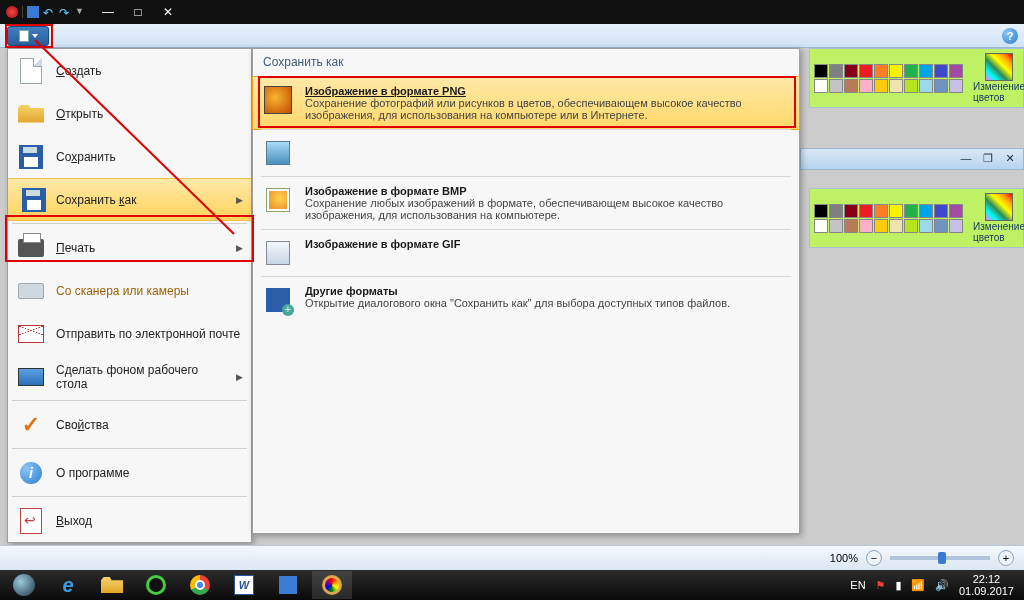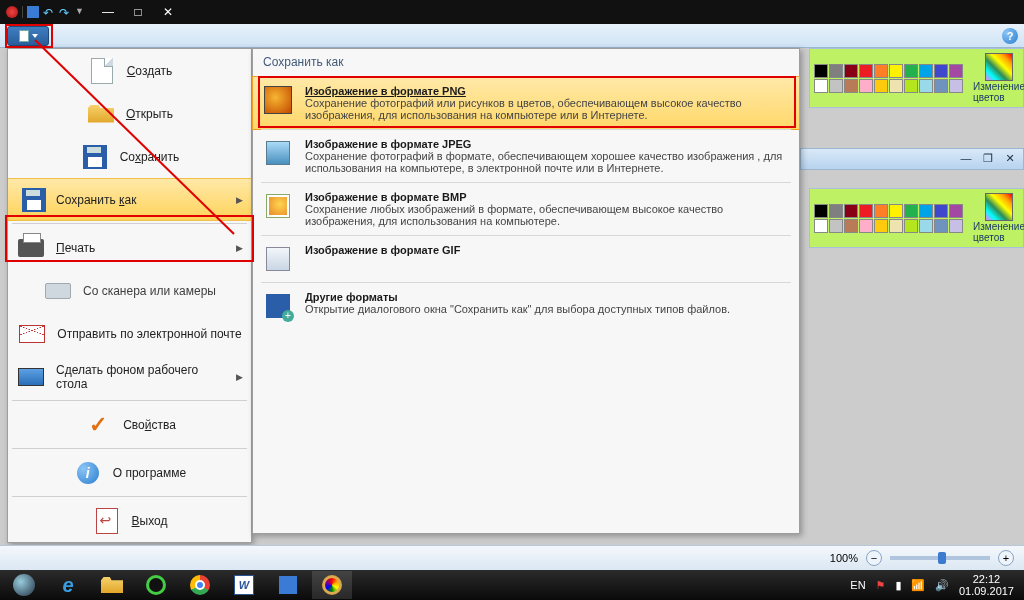--- a/index.html
+++ b/index.html
@@ -25,23 +25,23 @@
 .color-panel { position: absolute; background: #bef264; border: 1px solid #a8c0db; padding: 4px; display: flex; align-items: center; }
 .swatches { display: grid; grid-template-columns: repeat(10, 14px); gap: 1px; }
 .swatches div { width: 14px; height: 14px; border: 1px solid #888; }
 .edit-colors { display: flex; flex-direction: column; align-items: center; font-size: 10px; color: #1a3b66; margin-left: 10px; }
 .edit-colors .rainbow { width: 28px; height: 28px; background: linear-gradient(45deg, violet, cyan, #2e8b57, yellow, orange, red); border: 1px solid #666; }
 .doc-mini-titlebar { position: absolute; right: 0; height: 22px; background: linear-gradient(#d9e9f8,#b7d3ef); border: 1px solid #9db6d0; display: flex; align-items: center; justify-content: flex-end; padding: 0 6px; gap: 8px; }
 .doc-mini-titlebar span { width: 14px; height: 14px; display: inline-block; text-align: center; font-size: 11px; color: #234; }
 
 
 .file-menu { position: absolute; left: 7px; top: 48px; width: 245px; background: #f7f7f7; border: 1px solid #9e9e9e; box-shadow: 2px 2px 6px rgba(0,0,0,.3); }
-.menu-item { display: flex; align-items: center; height: 43px; padding: 0 8px; gap: 10px; font-size: 12px; color: #222; position: relative; justify-content: center; }
+.menu-item { display: flex; align-items: center; height: 43px; padding: 0 8px; gap: 10px; font-size: 12px; color: #222; position: relative; }
 .menu-item.active { background: linear-gradient(#ffe9a8,#ffd35a); border-top: 1px solid #f0c04d; border-bottom: 1px solid #f0c04d; }
-.menu-item.disabled { color: #404040; }
+.menu-item.disabled { color: #a16207; }
 .menu-item .icon { width: 30px; height: 30px; display: flex; align-items: center; justify-content: center; flex-shrink: 0; }
 .menu-item .arrow { margin-left: auto; font-size: 9px; color: #555; }
 .menu-sep { height: 1px; background: #d0d0d0; margin: 2px 4px; }
 
 .red-box-saveas { position: absolute; left: 5px; top: 215px; width: 249px; height: 47px; border: 2px solid #e00000; pointer-events: none; z-index: 5; }
 
 
 .submenu { position: absolute; left: 252px; top: 48px; width: 548px; background: #f7f7f7; border: 1px solid #9e9e9e; box-shadow: 2px 2px 6px rgba(0,0,0,.3); min-height: 486px; }
 .submenu-header { height: 28px; padding: 6px 10px; font-size: 12px; color: #425a7a; border-bottom: 1px solid #d3d3d3; }
 .sub-item { display: flex; padding: 8px 10px; gap: 12px; font-size: 11px; color: #444; }
@@ -277,24 +277,20 @@
       <div class="title">Изображение в формате PNG</div>
       <div class="desc">Сохранение фотографий или рисунков в цветов, обеспечивающем высокое качество изображения, для использования на компьютере или в Интернете.</div>
     </div>
   </div>
   <div class="sub-sep"></div>
 
   <div class="sub-item">
     <div class="icon">
         <div class="i-jpeg"></div>
       </div>
-    <div class="texts">
-      <div class="title">Изображение в формате JPEG</div>
-      <div class="desc">Сохранение фотографий в формате, обеспечивающем хорошее качество изображения , для использования на компьютере, в электронной почте или в Интернете.</div>
-    </div>
   </div>
   <div class="sub-sep"></div>
 
   <div class="sub-item">
     <div class="icon">
         <div class="i-bmp"></div>
       </div>
     <div class="texts">
       <div class="title">Изображение в формате BMP</div>
       <div class="desc">Сохранение любых изображений в формате, обеспечивающем высокое качество изображения, для использования на компьютере.</div>

